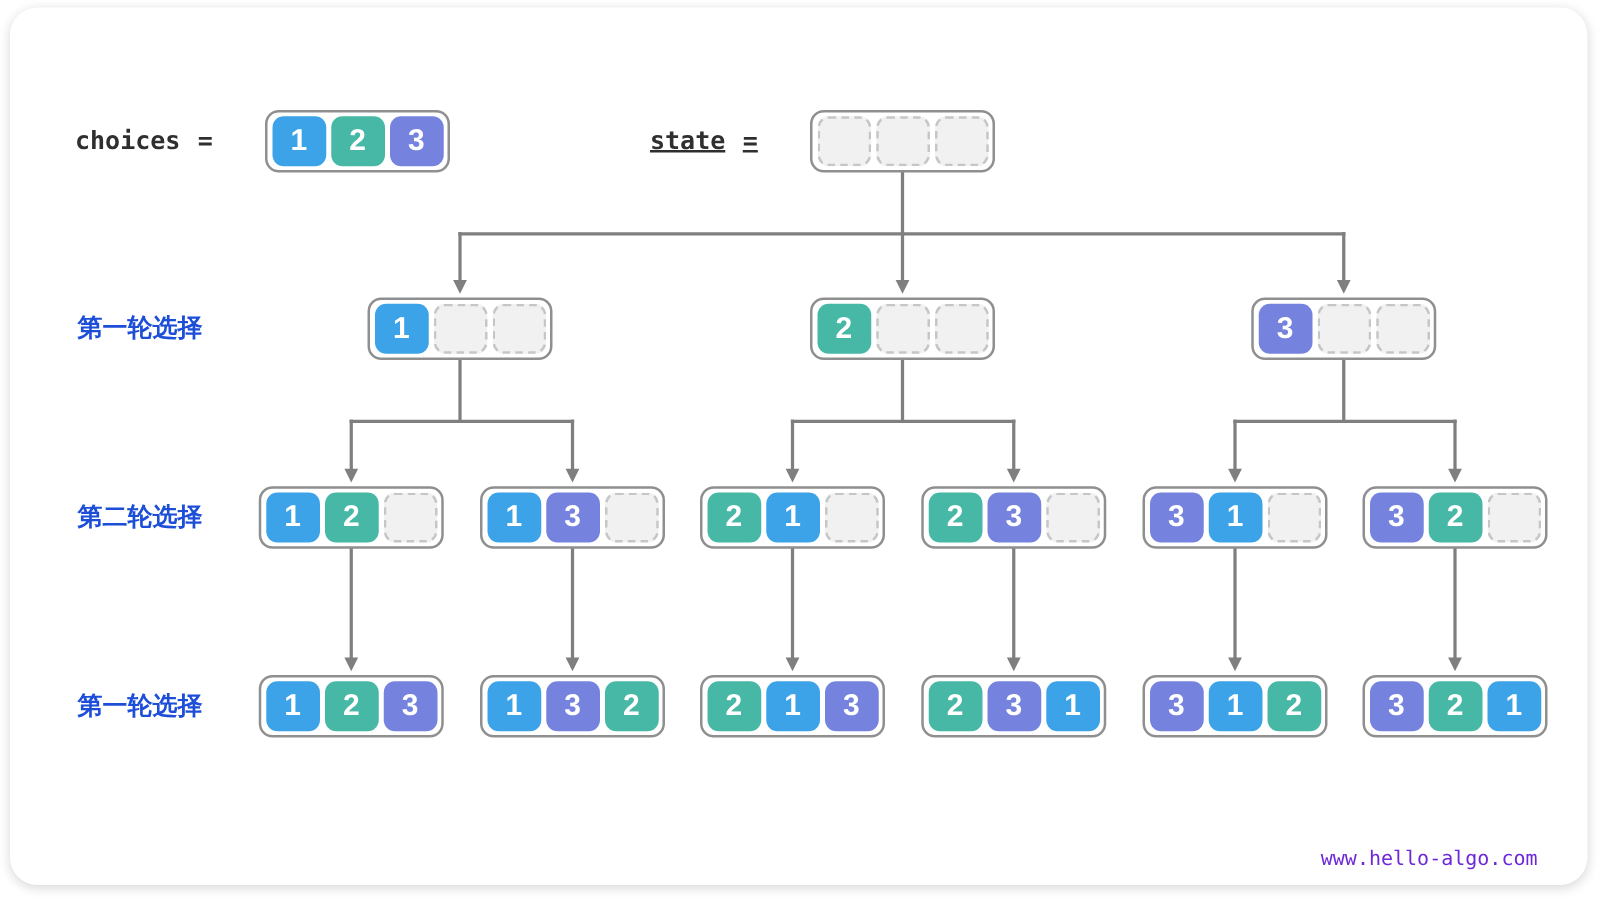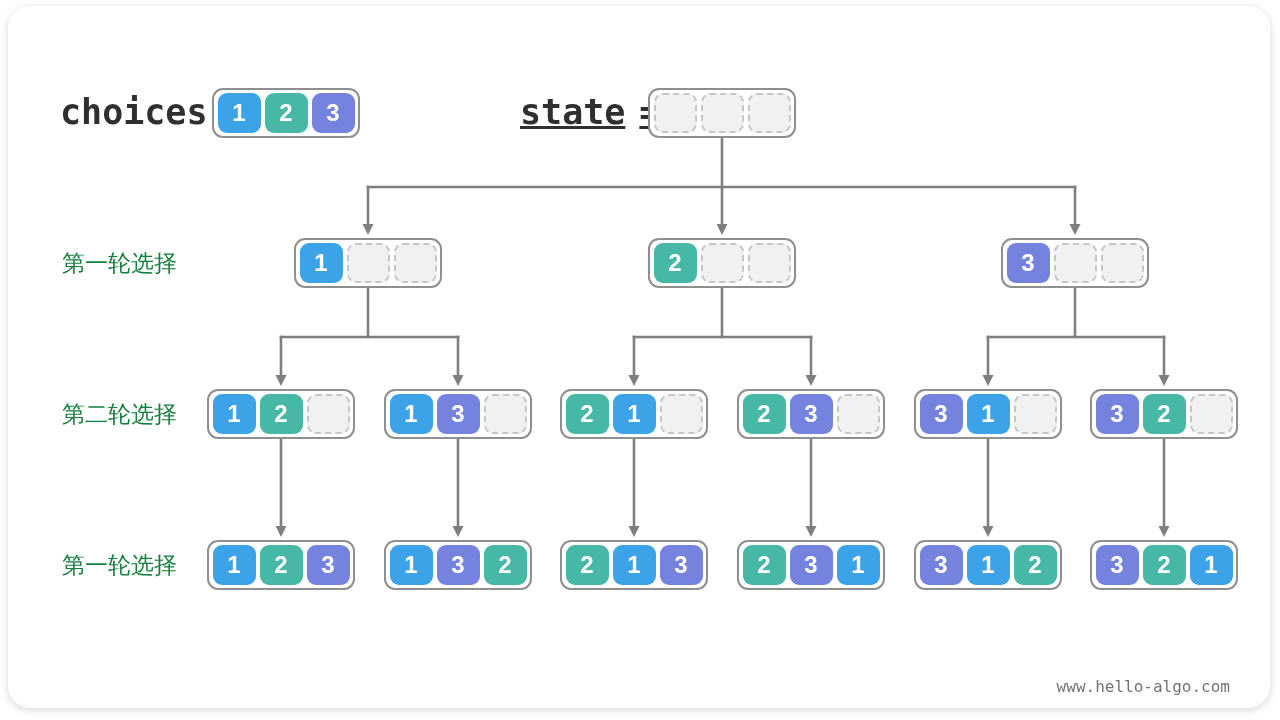--- a/index.html
+++ b/index.html
@@ -9,41 +9,42 @@
   }
   .card {
     position:absolute; left:8px; top:6px; width:1262px; height:702px;
     background:#ffffff; border-radius:22px;
     box-shadow:0 2px 9px rgba(0,0,0,0.16);
   }
   #arrows { position:absolute; left:0; top:0; }
   .code-row {
     position:absolute; top:99px; display:flex; gap:14px;
     font-family:"DejaVu Sans Mono", monospace; font-weight:bold;
-    font-size:35px; line-height:26px; color:#2f2f2f;
+    font-size:20px; line-height:26px; color:#2f2f2f;
   }
   .row-label {
-    position:absolute; left:62px; font-size:23px; line-height:26px;
-    color:#15803d;
+    position:absolute; left:62px; font-size:20px; line-height:26px;
+    color:#1d4ed8;
+    font-weight:bold;
   }
   .state-box {
     position:absolute; width:148px; height:50px; box-sizing:border-box;
     background:#ffffff; border:2px solid #8f8f8f; border-radius:11px;
     display:flex; align-items:center; justify-content:center; gap:4px;
   }
   .cell {
     width:43px; height:40px; border-radius:9px; box-sizing:border-box;
     display:flex; align-items:center; justify-content:center;
     color:#ffffff; font-size:24px; font-weight:bold;
   }
   .cell.empty { background:#f1f1f1; border:2px dashed #c6c6c6; }
   .watermark {
     position:absolute; right:50px; bottom:24px;
     font-family:"DejaVu Sans Mono", monospace; font-size:16px;
-    color:#737373;
+    color:#6d28d9;
     margin-left:28px;
   }
 </style>
 </head>
 <body>
 
 <div class="card"></div>
 
 <svg id="arrows" width="1280" height="720">
     <line x1="722" y1="138" x2="722" y2="187" stroke="#7f7f7f" stroke-width="2.6" stroke-linecap="square"></line>

